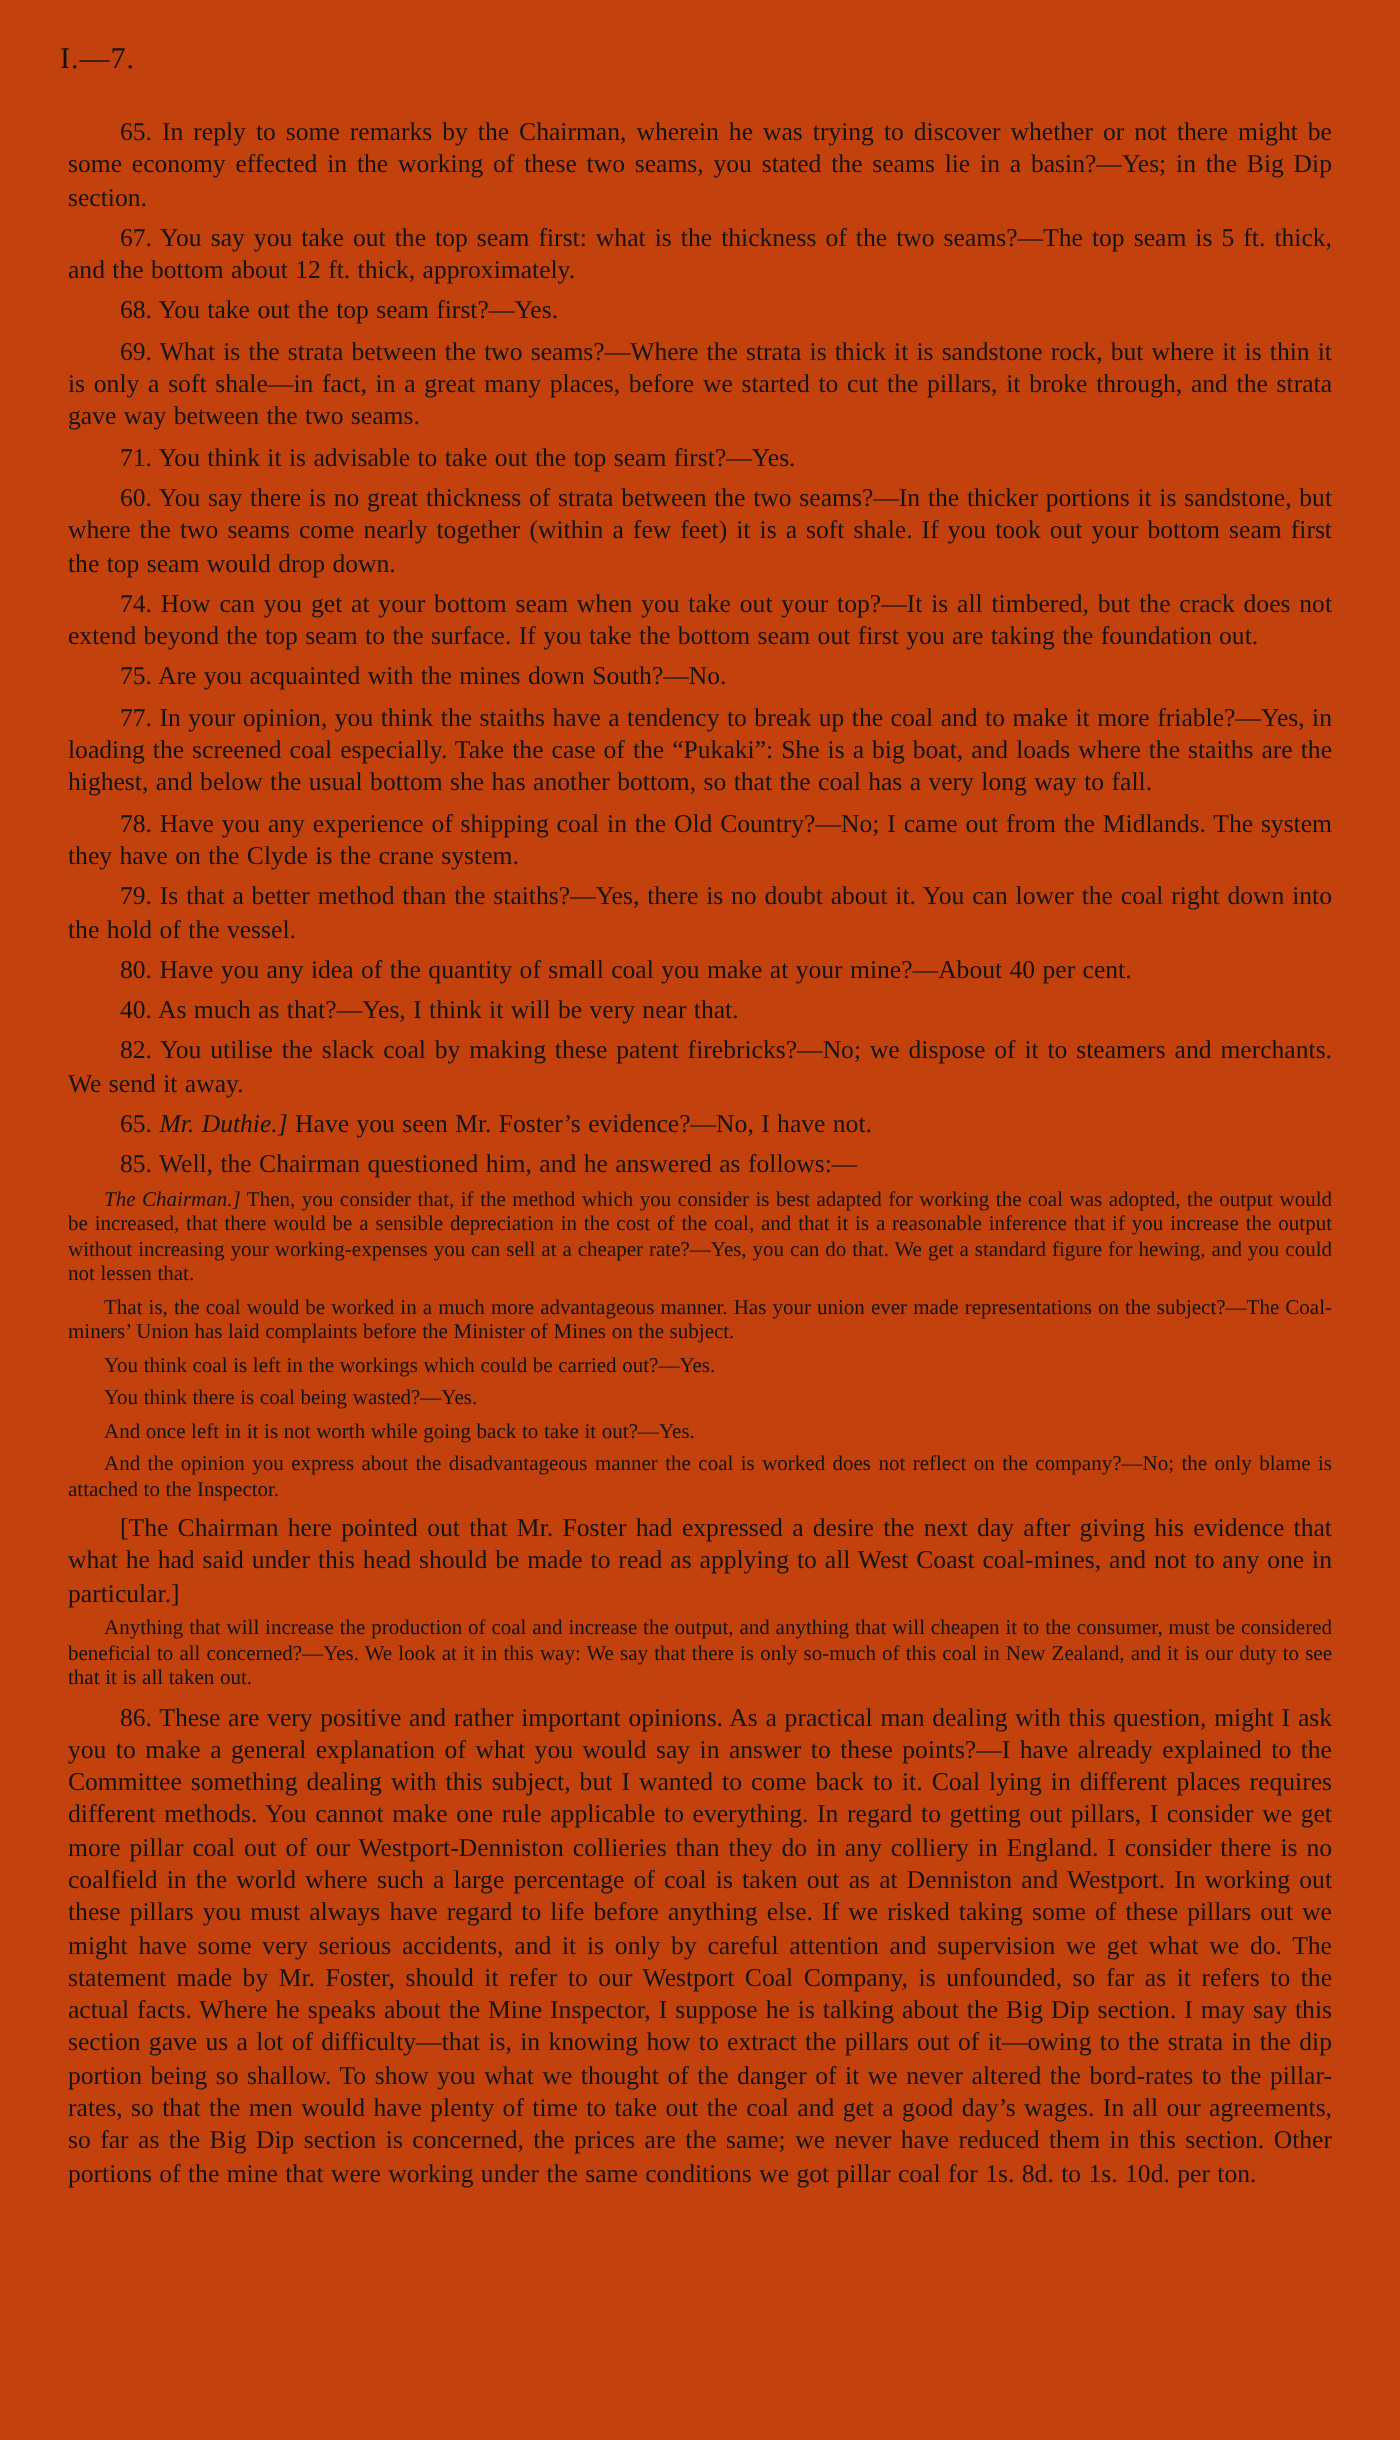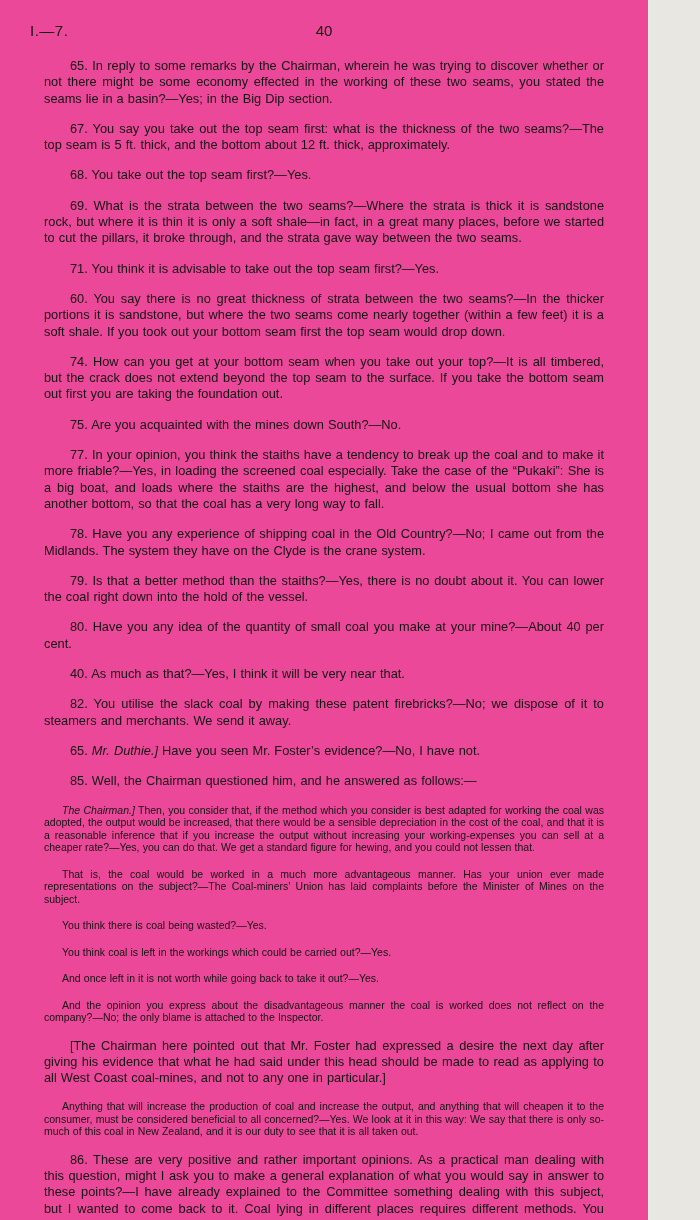--- a/index.html
+++ b/index.html
@@ -1,90 +1,89 @@
 <!DOCTYPE html>
 <html><head>
 <meta charset="utf-8">
 <style>
   html, body {
     margin: 0;
     padding: 0;
     background: #e9e7e2;
   }
   .page {
-    width: 648px;
+    width: 700px;
     height: 1220px;
     box-sizing: border-box;
     margin: 0;
     padding: 22px 30px 18px 30px;
-    background: #ec4899;
+    background: #c2410c;
     color: #141414;
-    font-family: Liberation Sans, sans-serif;
+    font-family: Liberation Serif, serif;
     overflow: hidden;
   }
   .header {
     position: relative;
     height: 20px;
     margin-bottom: 16px;
     font-size: 15px;
   }
   .h-left {
     position: absolute;
     left: 0;
     top: 0;
     letter-spacing: 0.5px;
   }
   .h-center {
     display: block;
     text-align: center;
   }
   .doc-body p.para {
-    margin: 14px;
+    margin: 4px;
     text-align: justify;
     font-size: 12.8px;
     line-height: 16.3px;
     text-indent: 26px;
     word-spacing: 0.5px;
   }
   .doc-body p.para.small {
     font-size: 10.5px;
     line-height: 12.5px;
     text-indent: 18px;
     word-spacing: 0.2px;
   }
   .italic { font-style: italic; }
 </style>
 </head>
 <body>
 
 <div class="page">
   <div class="header">
     <span class="h-left">I.—7.</span>
-    <span class="h-center">40</span>
   </div>
   <div class="doc-body">
       <p class="para normal"><span>65. In reply to some remarks by the Chairman, wherein he was trying to discover whether or not there might be some economy effected in the working of these two seams, you stated the seams lie in a basin?—Yes; in the Big Dip section.</span></p>
       <p class="para normal"><span>67. You say you take out the top seam first: what is the thickness of the two seams?—The top seam is 5 ft. thick, and the bottom about 12 ft. thick, approximately.</span></p>
       <p class="para normal"><span>68. You take out the top seam first?—Yes.</span></p>
       <p class="para normal"><span>69. What is the strata between the two seams?—Where the strata is thick it is sandstone rock, but where it is thin it is only a soft shale—in fact, in a great many places, before we started to cut the pillars, it broke through, and the strata gave way between the two seams.</span></p>
       <p class="para normal"><span>71. You think it is advisable to take out the top seam first?—Yes.</span></p>
       <p class="para normal"><span>60. You say there is no great thickness of strata between the two seams?—In the thicker portions it is sandstone, but where the two seams come nearly together (within a few feet) it is a soft shale. If you took out your bottom seam first the top seam would drop down.</span></p>
       <p class="para normal"><span>74. How can you get at your bottom seam when you take out your top?—It is all timbered, but the crack does not extend beyond the top seam to the surface. If you take the bottom seam out first you are taking the foundation out.</span></p>
       <p class="para normal"><span>75. Are you acquainted with the mines down South?—No.</span></p>
       <p class="para normal"><span>77. In your opinion, you think the staiths have a tendency to break up the coal and to make it more friable?—Yes, in loading the screened coal especially. Take the case of the “Pukaki”: She is a big boat, and loads where the staiths are the highest, and below the usual bottom she has another bottom, so that the coal has a very long way to fall.</span></p>
       <p class="para normal"><span>78. Have you any experience of shipping coal in the Old Country?—No; I came out from the Midlands. The system they have on the Clyde is the crane system.</span></p>
       <p class="para normal"><span>79. Is that a better method than the staiths?—Yes, there is no doubt about it. You can lower the coal right down into the hold of the vessel.</span></p>
       <p class="para normal"><span>80. Have you any idea of the quantity of small coal you make at your mine?—About 40 per cent.</span></p>
       <p class="para normal"><span>40. As much as that?—Yes, I think it will be very near that.</span></p>
       <p class="para normal"><span>82. You utilise the slack coal by making these patent firebricks?—No; we dispose of it to steamers and merchants. We send it away.</span></p>
       <p class="para normal"><span>65. </span><span class="italic">Mr. Duthie.]</span><span> Have you seen Mr. Foster’s evidence?—No, I have not.</span></p>
       <p class="para normal"><span>85. Well, the Chairman questioned him, and he answered as follows:—</span></p>
       <p class="para small"><span class="italic">The Chairman.]</span><span> Then, you consider that, if the method which you consider is best adapted for working the coal was adopted, the output would be increased, that there would be a sensible depreciation in the cost of the coal, and that it is a reasonable inference that if you increase the output without increasing your working-expenses you can sell at a cheaper rate?—Yes, you can do that.  We get a standard figure for hewing, and you could not lessen that.</span></p>
       <p class="para small"><span>That is, the coal would be worked in a much more advantageous manner.  Has your union ever made representations on the subject?—The Coal-miners’ Union has laid complaints before the Minister of Mines on the subject.</span></p>
+      <p class="para small"><span>You think coal is left in the workings which could be carried out?—Yes.</span></p>
       <p class="para small"><span>You think there is coal being wasted?—Yes.</span></p>
-      <p class="para small"><span>You think coal is left in the workings which could be carried out?—Yes.</span></p>
       <p class="para small"><span>And once left in it is not worth while going back to take it out?—Yes.</span></p>
       <p class="para small"><span>And the opinion you express about the disadvantageous manner the coal is worked does not reflect on the company?—No; the only blame is attached to the Inspector.</span></p>
       <p class="para normal"><span>[The Chairman here pointed out that Mr. Foster had expressed a desire the next day after giving his evidence that what he had said under this head should be made to read as applying to all West Coast coal-mines, and not to any one in particular.]</span></p>
       <p class="para small"><span>Anything that will increase the production of coal and increase the output, and anything that will cheapen it to the consumer, must be considered beneficial to all concerned?—Yes.  We look at it in this way:  We say that there is only so-much of this coal in New Zealand, and it is our duty to see that it is all taken out.</span></p>
       <p class="para normal"><span>86. These are very positive and rather important opinions.  As a practical man dealing with this question, might I ask you to make a general explanation of what you would say in answer to these points?—I have already explained to the Committee something dealing with this subject, but I wanted to come back to it.  Coal lying in different places requires different methods.  You cannot make one rule applicable to everything.  In regard to getting out pillars, I consider we get more pillar coal out of our Westport-Denniston collieries than they do in any colliery in England.  I consider there is no coalfield in the world where such a large percentage of coal is taken out as at Denniston and Westport.  In working out these pillars you must always have regard to life before anything else.  If we risked taking some of these pillars out we might have some very serious accidents, and it is only by careful attention and supervision we get what we do.  The statement made by Mr. Foster, should it refer to our Westport Coal Company, is unfounded, so far as it refers to the actual facts.  Where he speaks about the Mine Inspector, I suppose he is talking about the Big Dip section.  I may say this section gave us a lot of difficulty—that is, in knowing how to extract the pillars out of it—owing to the strata in the dip portion being so shallow.  To show you what we thought of the danger of it we never altered the bord-rates to the pillar-rates, so that the men would have plenty of time to take out the coal and get a good day’s wages.  In all our agreements, so far as the Big Dip section is concerned, the prices are the same; we never have reduced them in this section.  Other portions of the mine that were working under the same conditions we got pillar coal for 1s. 8d. to 1s. 10d. per ton.</span></p>
     </div>
 </div>
 
 </body></html>

